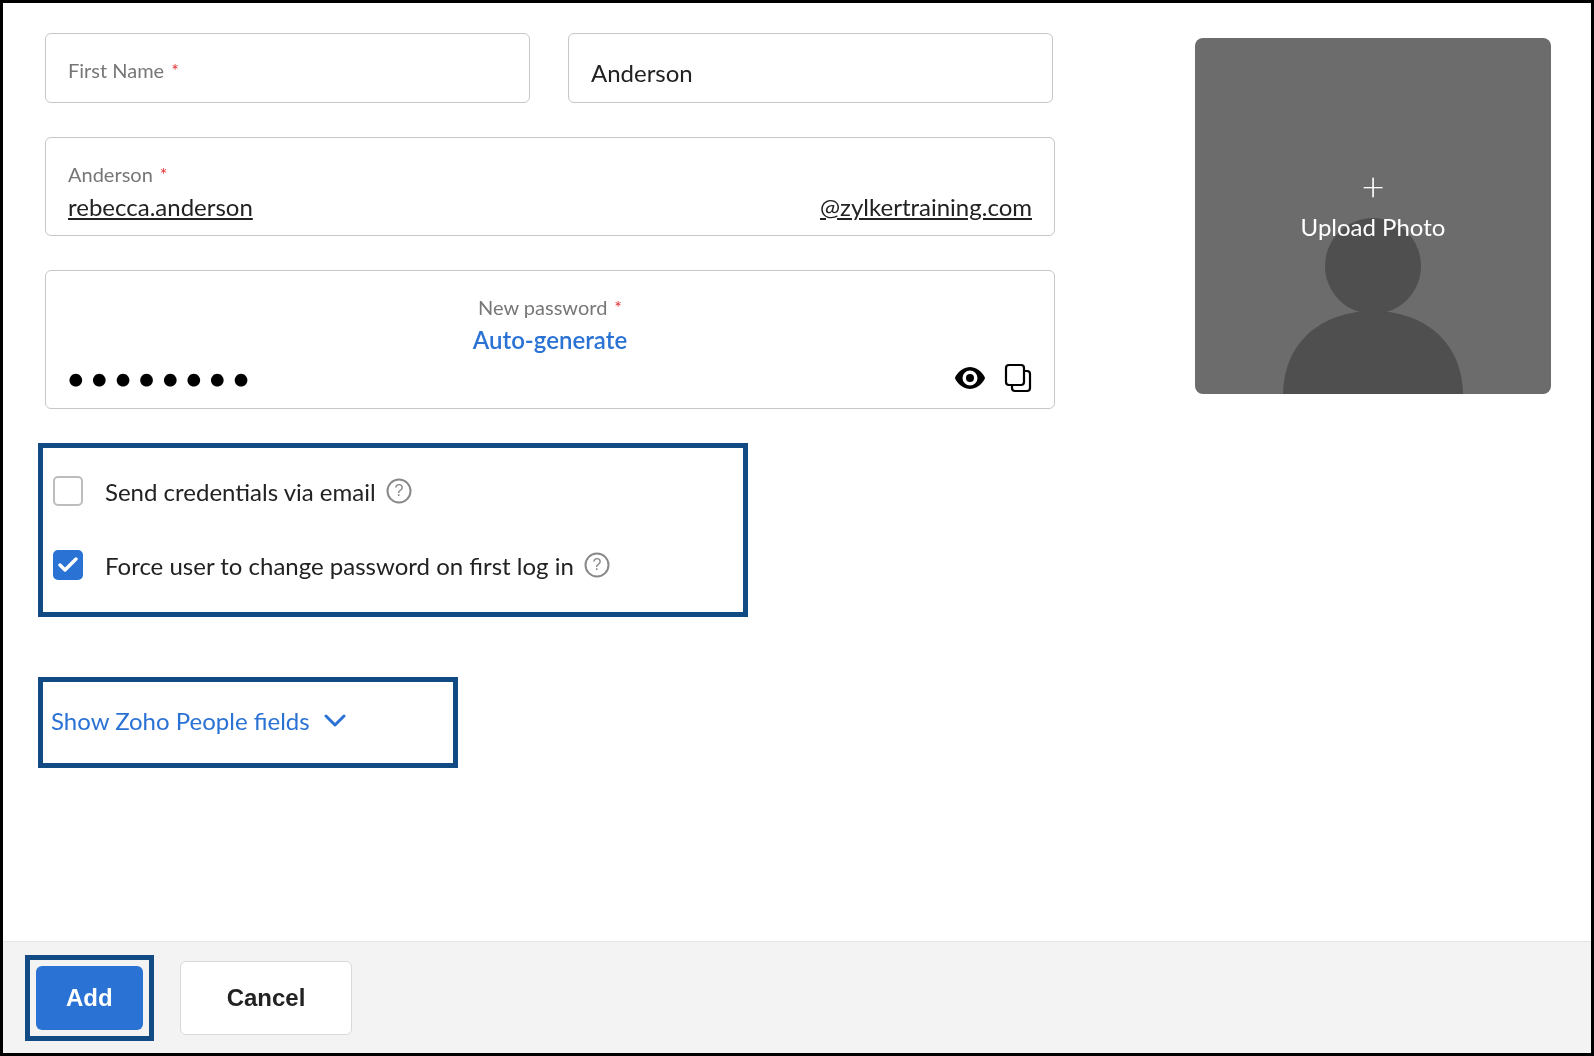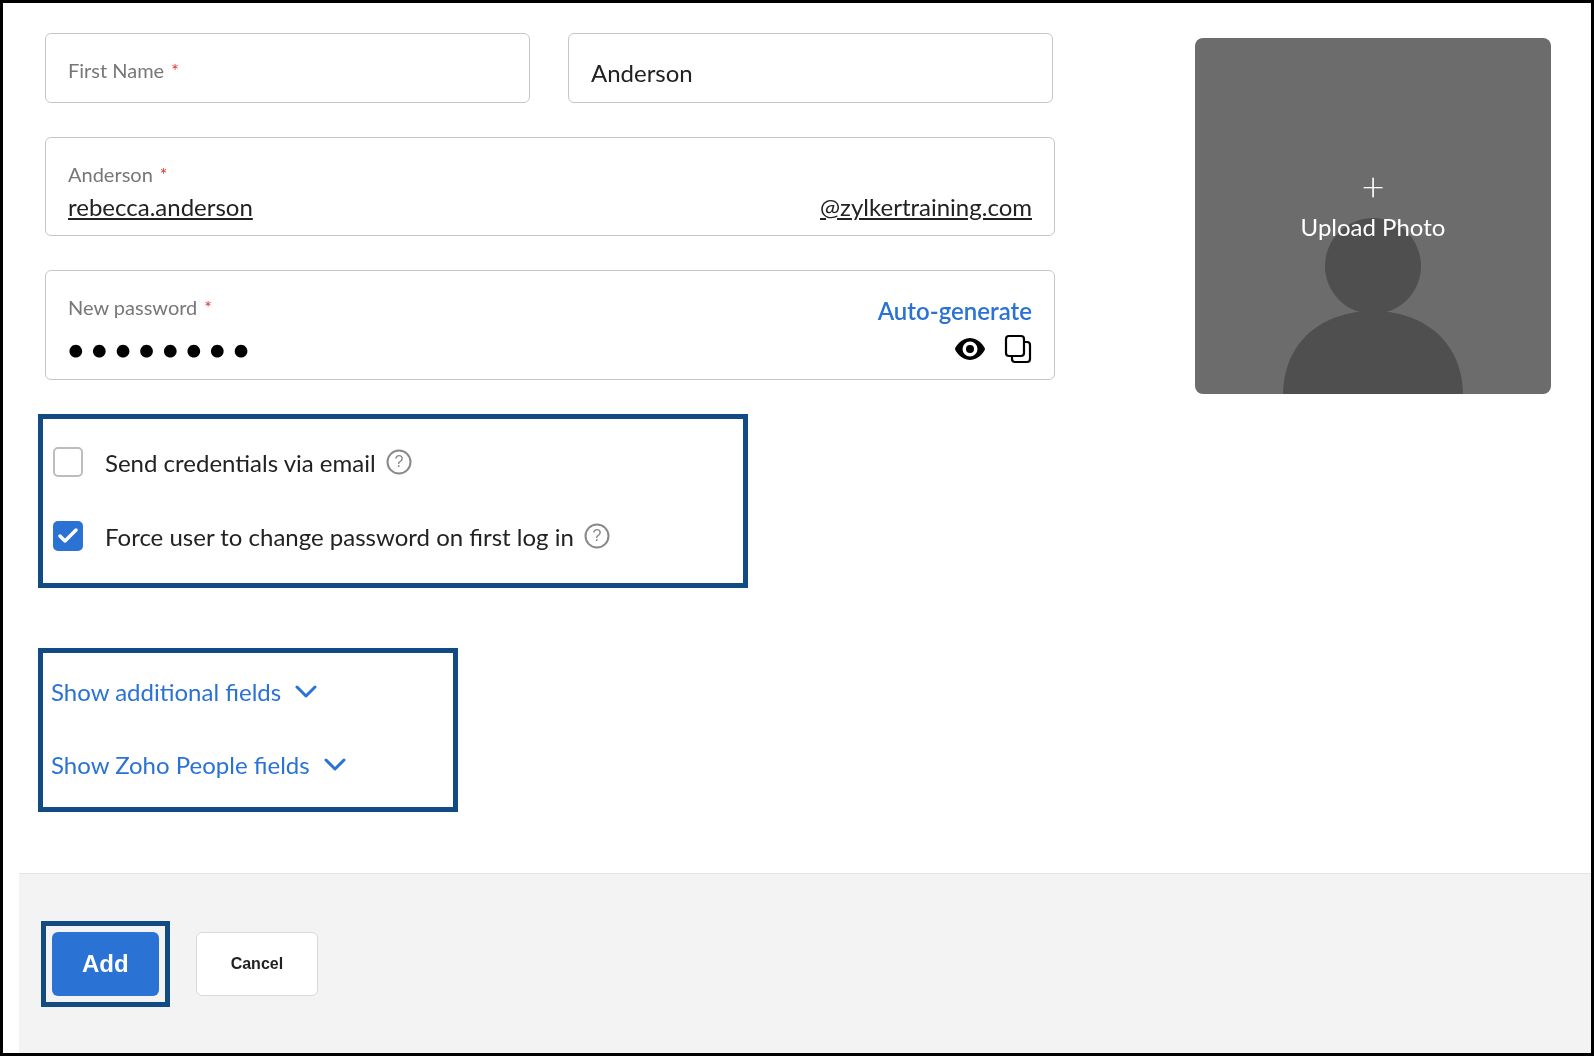--- a/index.html
+++ b/index.html
@@ -59,20 +59,21 @@
   }
   .suffix {
     font-size:24px;
     color:#222;
     white-space:nowrap;
   }
   .pw-header {
     display:flex;
     justify-content:space-between;
     align-items:center;
+    flex-direction:column;
   }
   .autogen {
     font-size:24px;
     color:#2a72d4;
     font-weight:600;
     cursor:pointer;
   }
   .pw-value-row {
     display:flex;
     align-items:center;
@@ -176,22 +177,22 @@
   }
   .silhouette {
     position:absolute;
     bottom:-2px;
     left:50%;
     transform:translateX(-50%);
     z-index:1;
   }
   .footer {
     position:absolute;
-    left:16px; right:0; bottom:0;
-    height:180px;
+    left:0; right:0; bottom:0;
+    height:112px;
     background:#f3f3f3;
     border-top:1px solid #e4e4e4;
     display:flex;
     align-items:center;
     padding-left:22px;
     gap:26px;
   }
   .add-wrap {
     border:5px solid #124b83;
     padding:6px;
@@ -205,23 +206,23 @@
     font-size:24px;
     font-weight:600;
     padding:18px 30px;
     cursor:pointer;
   }
   .btn-secondary {
     background:#fff;
     color:#222;
     border:1px solid #d9d9d9;
     border-radius:6px;
-    font-size:16px;
+    font-size:24px;
     font-weight:600;
-    padding:22px 34px;
+    padding:22px 46px;
     cursor:pointer;
   }
 </style>
 </head>
 <body>
 
 <div class="frame">
   <div class="content">
     <div class="left">
 
@@ -305,28 +306,20 @@
                   <circle cx="13" cy="13" r="11.5" fill="none" stroke="#888" stroke-width="2"></circle>
                   <text x="13" y="18" text-anchor="middle" font-size="16" fill="#888" font-family="Arial">?</text>
                 </svg>
             </span>
           </span>
         </div>
       </div>
 
       <div class="highlight-box2">
         <div class="link-row">
-          <span>Show additional fields</span>
-          <span>
-            <svg width="22" height="14" viewBox="0 0 22 14">
-                <path d="M2 2l9 9 9-9" stroke="#2a72d4" stroke-width="3" fill="none" stroke-linecap="round" stroke-linejoin="round"></path>
-              </svg>
-          </span>
-        </div>
-        <div class="link-row">
           <span>Show Zoho People fields</span>
           <span>
             <svg width="22" height="14" viewBox="0 0 22 14">
                 <path d="M2 2l9 9 9-9" stroke="#2a72d4" stroke-width="3" fill="none" stroke-linecap="round" stroke-linejoin="round"></path>
               </svg>
           </span>
         </div>
       </div>
 
     </div>

